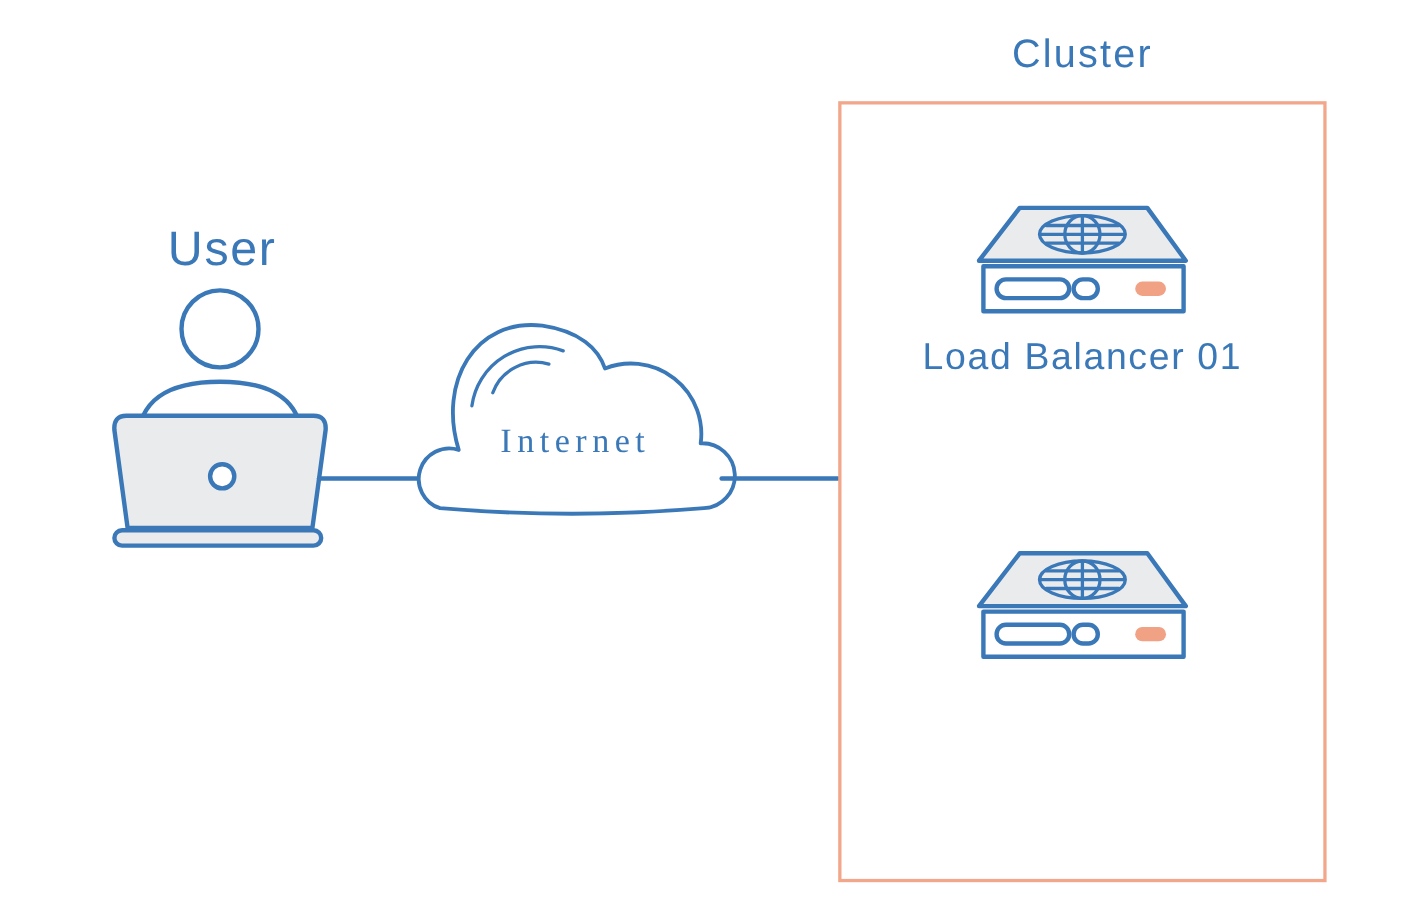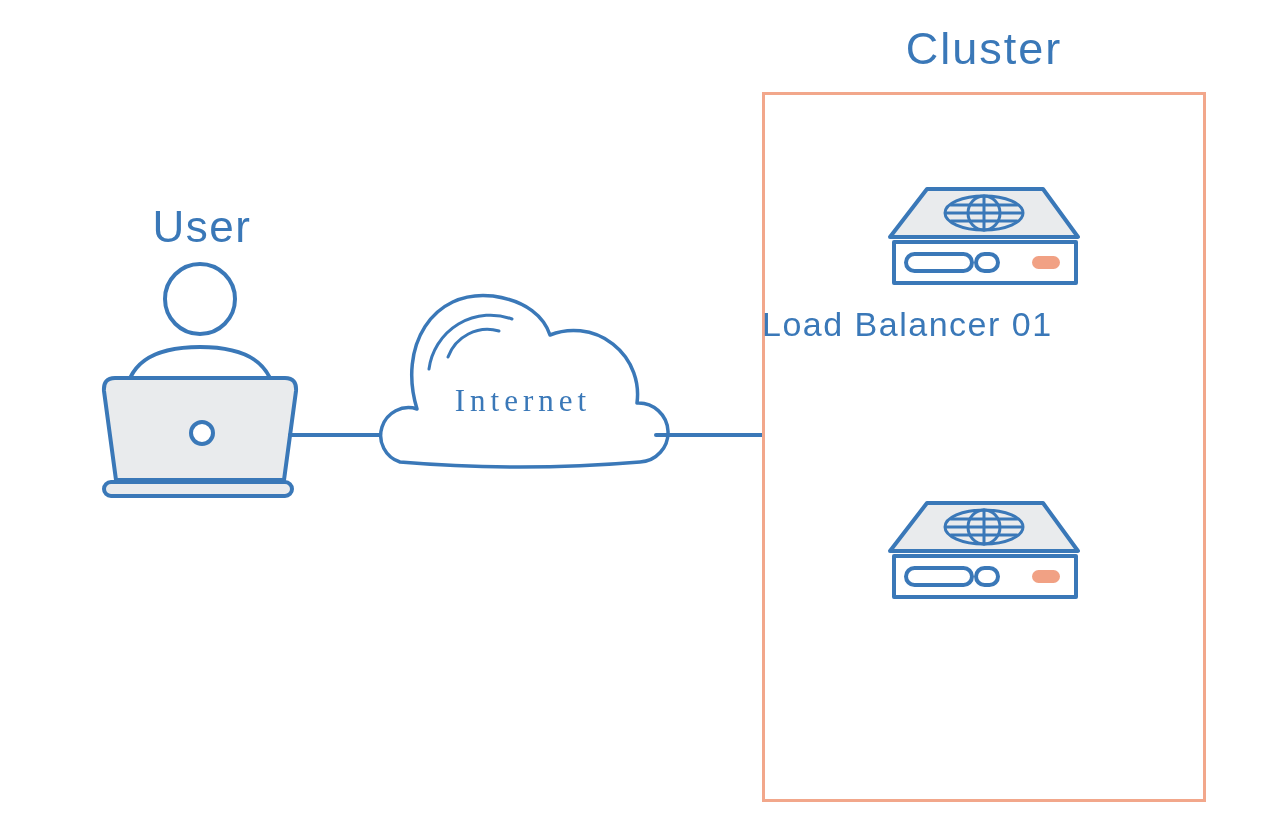--- a/index.html
+++ b/index.html
@@ -22,22 +22,22 @@
     overflow:hidden;
   }
   .abs{position:absolute;}
   .label{
     color:var(--blue);
     text-align:center;
     white-space:nowrap;
   }
   .user-label{left:102px;top:207px;width:200px;font-size:44px;letter-spacing:1.5px;line-height:40px;}
   .internet-label{left:373px;top:383px;width:300px;font-size:31px;letter-spacing:5px;line-height:36px;font-family:Liberation Serif, serif;}
-  .cluster-title{left:762px;top:25px;width:444px;font-size:45px;letter-spacing:2px;line-height:48px;}
-  .node-label{left:762px;width:444px;font-size:34px;letter-spacing:1.5px;line-height:45px;}
+  .cluster-title{left:762px;top:25px;width:444px;font-size:36px;letter-spacing:2px;line-height:48px;}
+  .node-label{left:762px;width:444px;font-size:34px;letter-spacing:1.5px;line-height:45px;text-align:center;}
   .node-label--active{top:302px;color:var(--blue);}
   .node-label--passive{top:621px;color:var(--muted-text);}
   .connector{
     height:4px;
     background:var(--blue);
     border-radius:2px;
   }
   .connector-1{left:288px;top:433px;width:99px;}
   .connector-2{left:654px;top:433px;width:110px;}
   .cluster-box{

